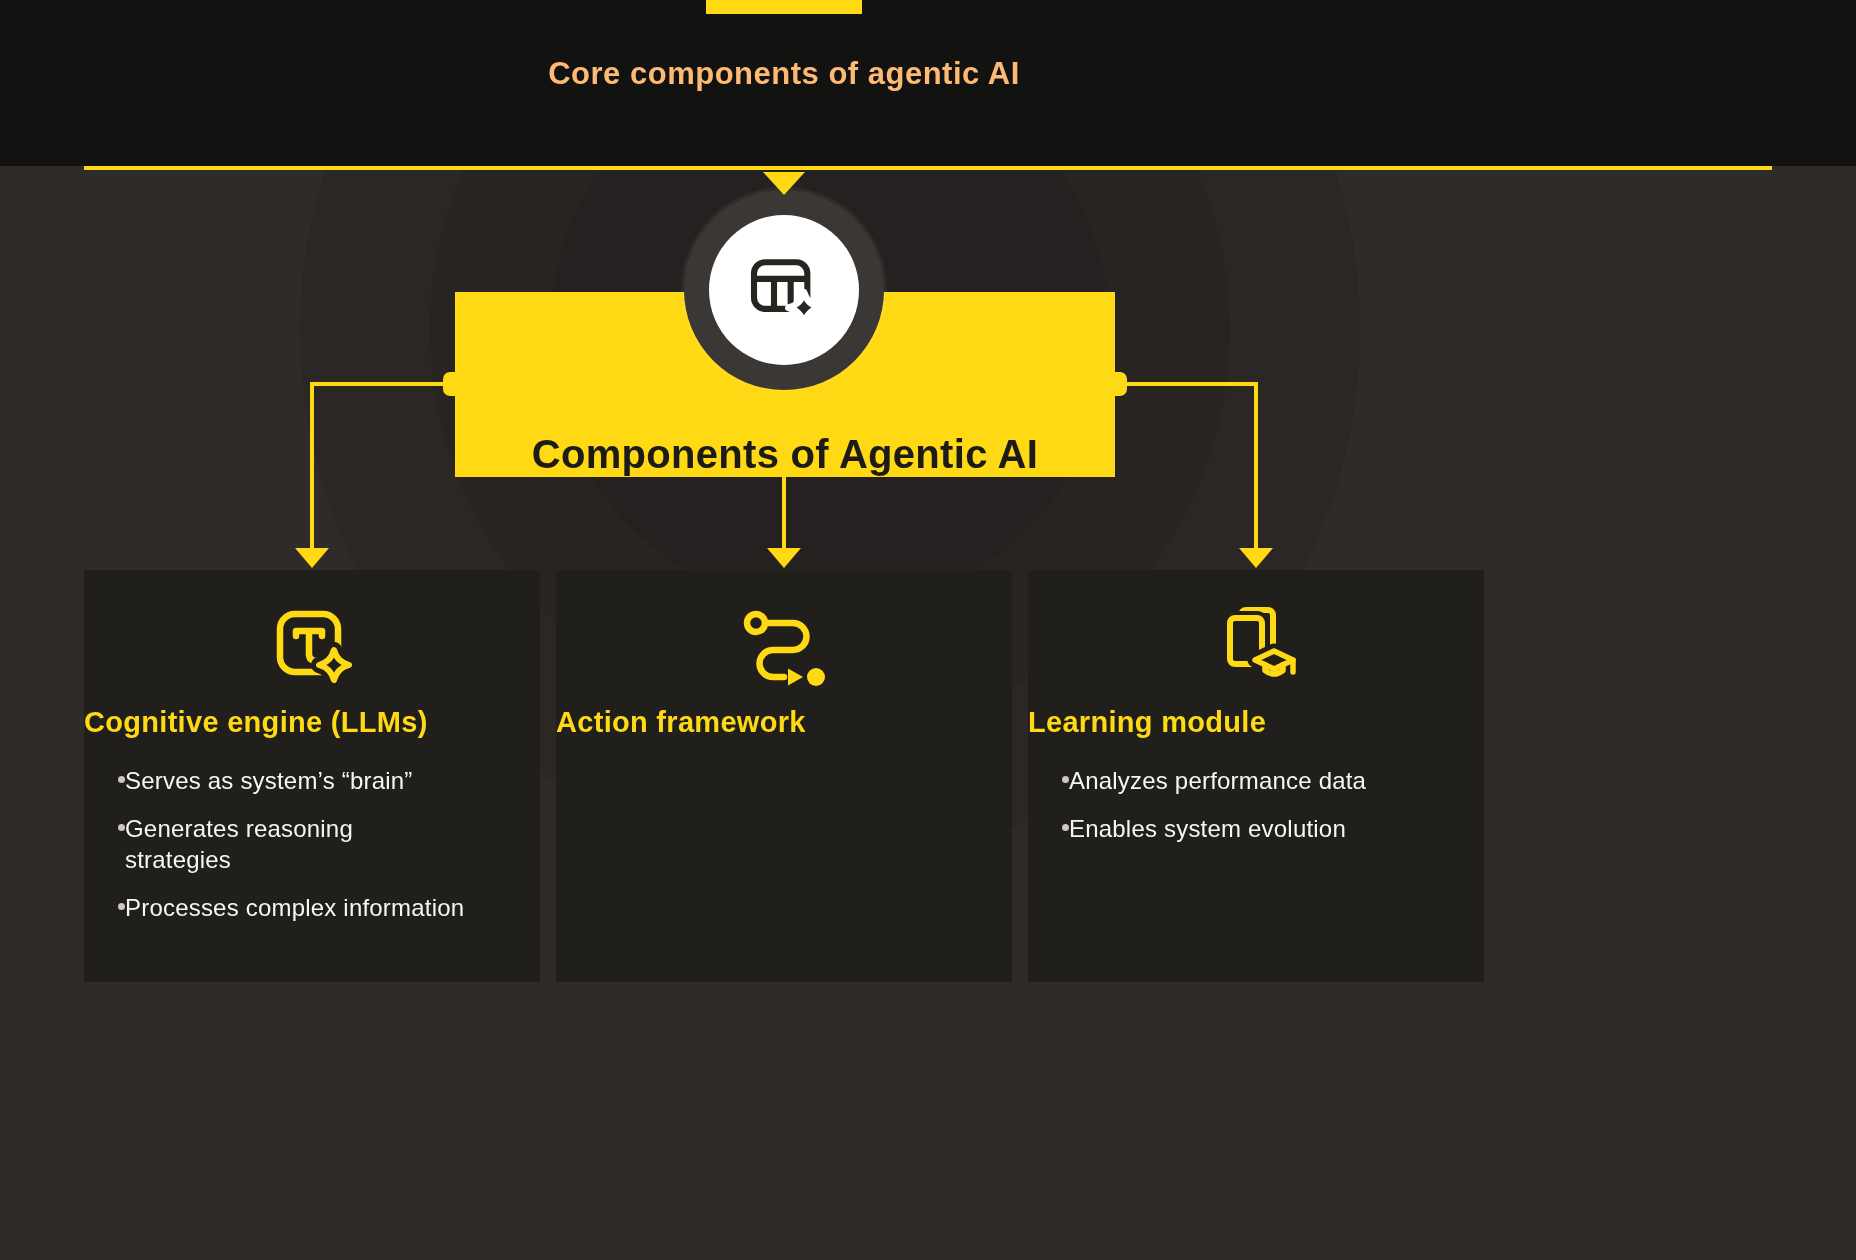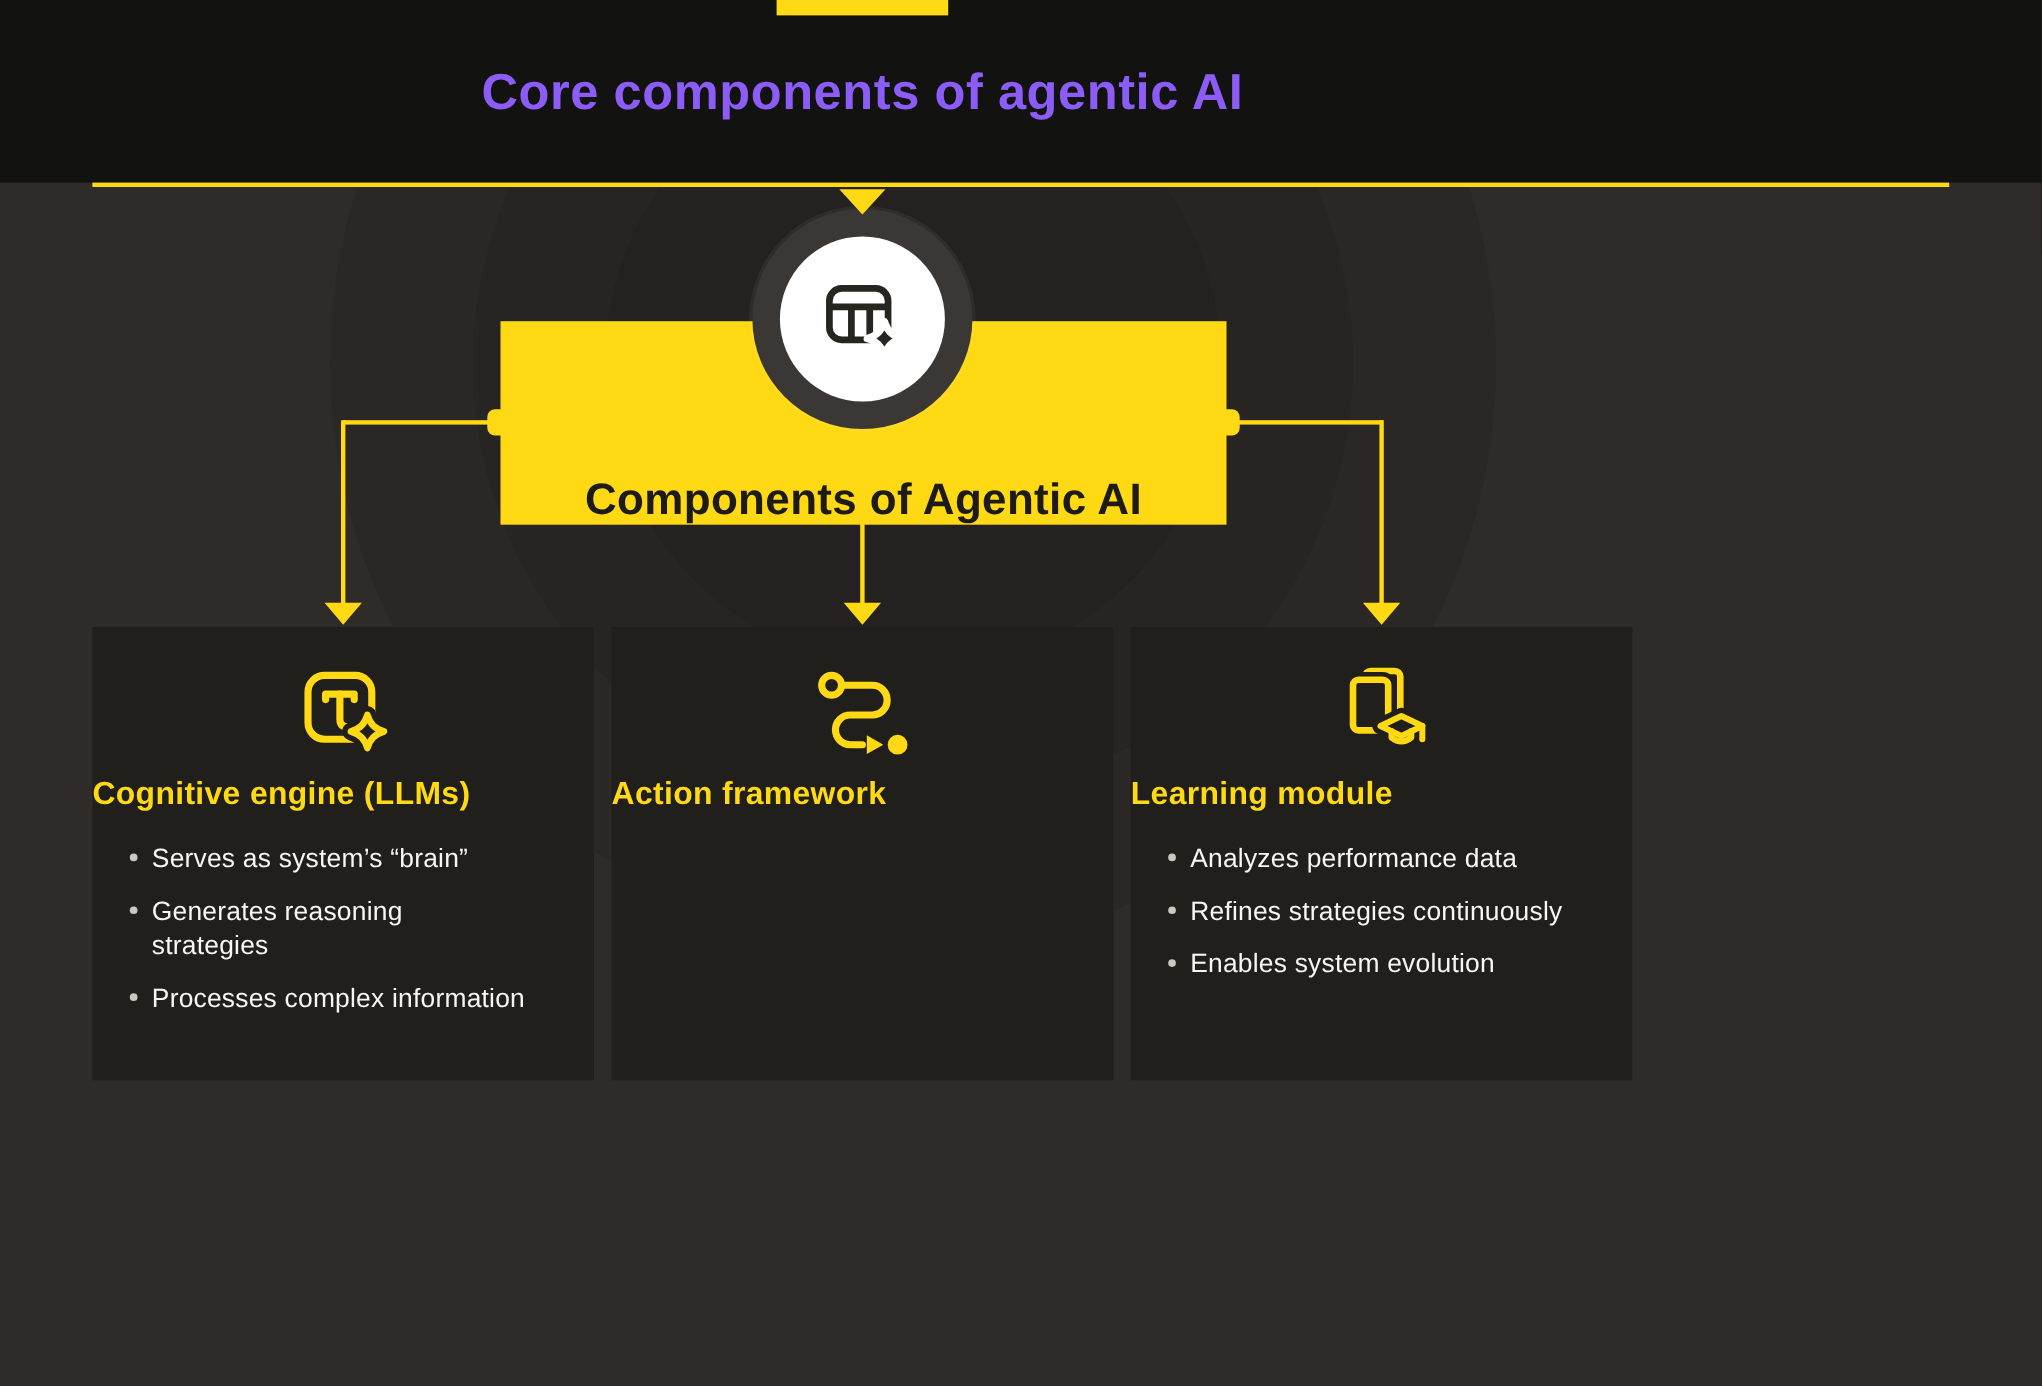--- a/index.html
+++ b/index.html
@@ -18,22 +18,22 @@
 
   
   .bg-circle{position:absolute;border-radius:50%;z-index:0;}
   .bg-c1{width:1060px;height:1060px;left:300px;top:-200px;background:#2A2724;}
   .bg-c2{width:800px;height:800px;left:430px;top:-70px;background:#272421;}
   .bg-c3{width:560px;height:560px;left:550px;top:50px;background:#242120;}
 
   
   .header{position:absolute;left:0;top:0;width:1856px;height:166px;background:var(--header-bg);z-index:5;}
   .accent-tab{position:absolute;left:706px;top:0;width:156px;height:14px;background:var(--accent);}
-  .page-title{position:absolute;left:0;top:56px;width:1568px;text-align:center;color:#8b5cf6;
-    font-size:46px;font-weight:700;letter-spacing:.5px;}
+  .page-title{position:absolute;left:0;top:56px;width:1568px;text-align:center;color:#fdba74;
+    font-size:31px;font-weight:700;letter-spacing:.5px;}
   .divider{position:absolute;left:84px;top:166px;width:1688px;height:4px;background:var(--accent);z-index:6;}
   .tri{position:absolute;width:0;height:0;z-index:6;}
   .tri-top{left:763px;top:172px;border-left:21px solid transparent;border-right:21px solid transparent;border-top:23px solid var(--accent);}
 
   
   .cline{position:absolute;background:var(--accent);z-index:2;}
   .l-h{left:312px;top:382px;width:143px;height:4px;}
   .l-v{left:310px;top:382px;width:4px;height:168px;}
   .r-h{left:1113px;top:382px;width:144px;height:4px;}
   .r-v{left:1254px;top:382px;width:4px;height:168px;}
@@ -57,21 +57,21 @@
   .hub-disc{width:150px;height:150px;border-radius:50%;background:#FFFFFF;display:flex;align-items:center;justify-content:center;}
 
   
   .card{position:absolute;top:570px;width:456px;height:412px;background:var(--card-bg);z-index:2;}
   .card-1{left:84px;}
   .card-2{left:556px;}
   .card-3{left:1028px;}
   .card-icon{height:100px;margin-top:26px;display:flex;align-items:center;justify-content:center;}
   .card-title{color:var(--accent);font-size:29px;font-weight:700;margin-top:10px;letter-spacing:.3px;}
   .bullets{list-style:none;margin:26px 26px 0 34px;}
-  .bullet{display:flex;gap:13px;margin-bottom:17px;}
+  .bullet{display:flex;margin-bottom:17px;}
   .dot{flex:0 0 auto;width:7px;height:7px;border-radius:50%;background:var(--bullet-dot);margin-top:11px;}
   .btext{color:var(--text-light);font-size:24px;line-height:31px;letter-spacing:.2px;white-space:pre-line;}
 </style>
 </head>
 <body>
 
 <div id="page">
 
   <div class="bg-circle bg-c1"></div>
   <div class="bg-circle bg-c2"></div>
@@ -169,22 +169,18 @@
       </svg>
     </div>
     <h2 class="card-title">Learning module</h2>
     <ul class="bullets">
       <li class="bullet">
         <span class="dot"></span>
         <span class="btext">Analyzes performance data</span>
       </li>
       <li class="bullet">
         <span class="dot"></span>
-        <span class="btext">Refines strategies continuously</span>
-      </li>
-      <li class="bullet">
-        <span class="dot"></span>
         <span class="btext">Enables system evolution</span>
       </li>
     </ul>
   </section>
 
 </div>
 
 </body></html>

